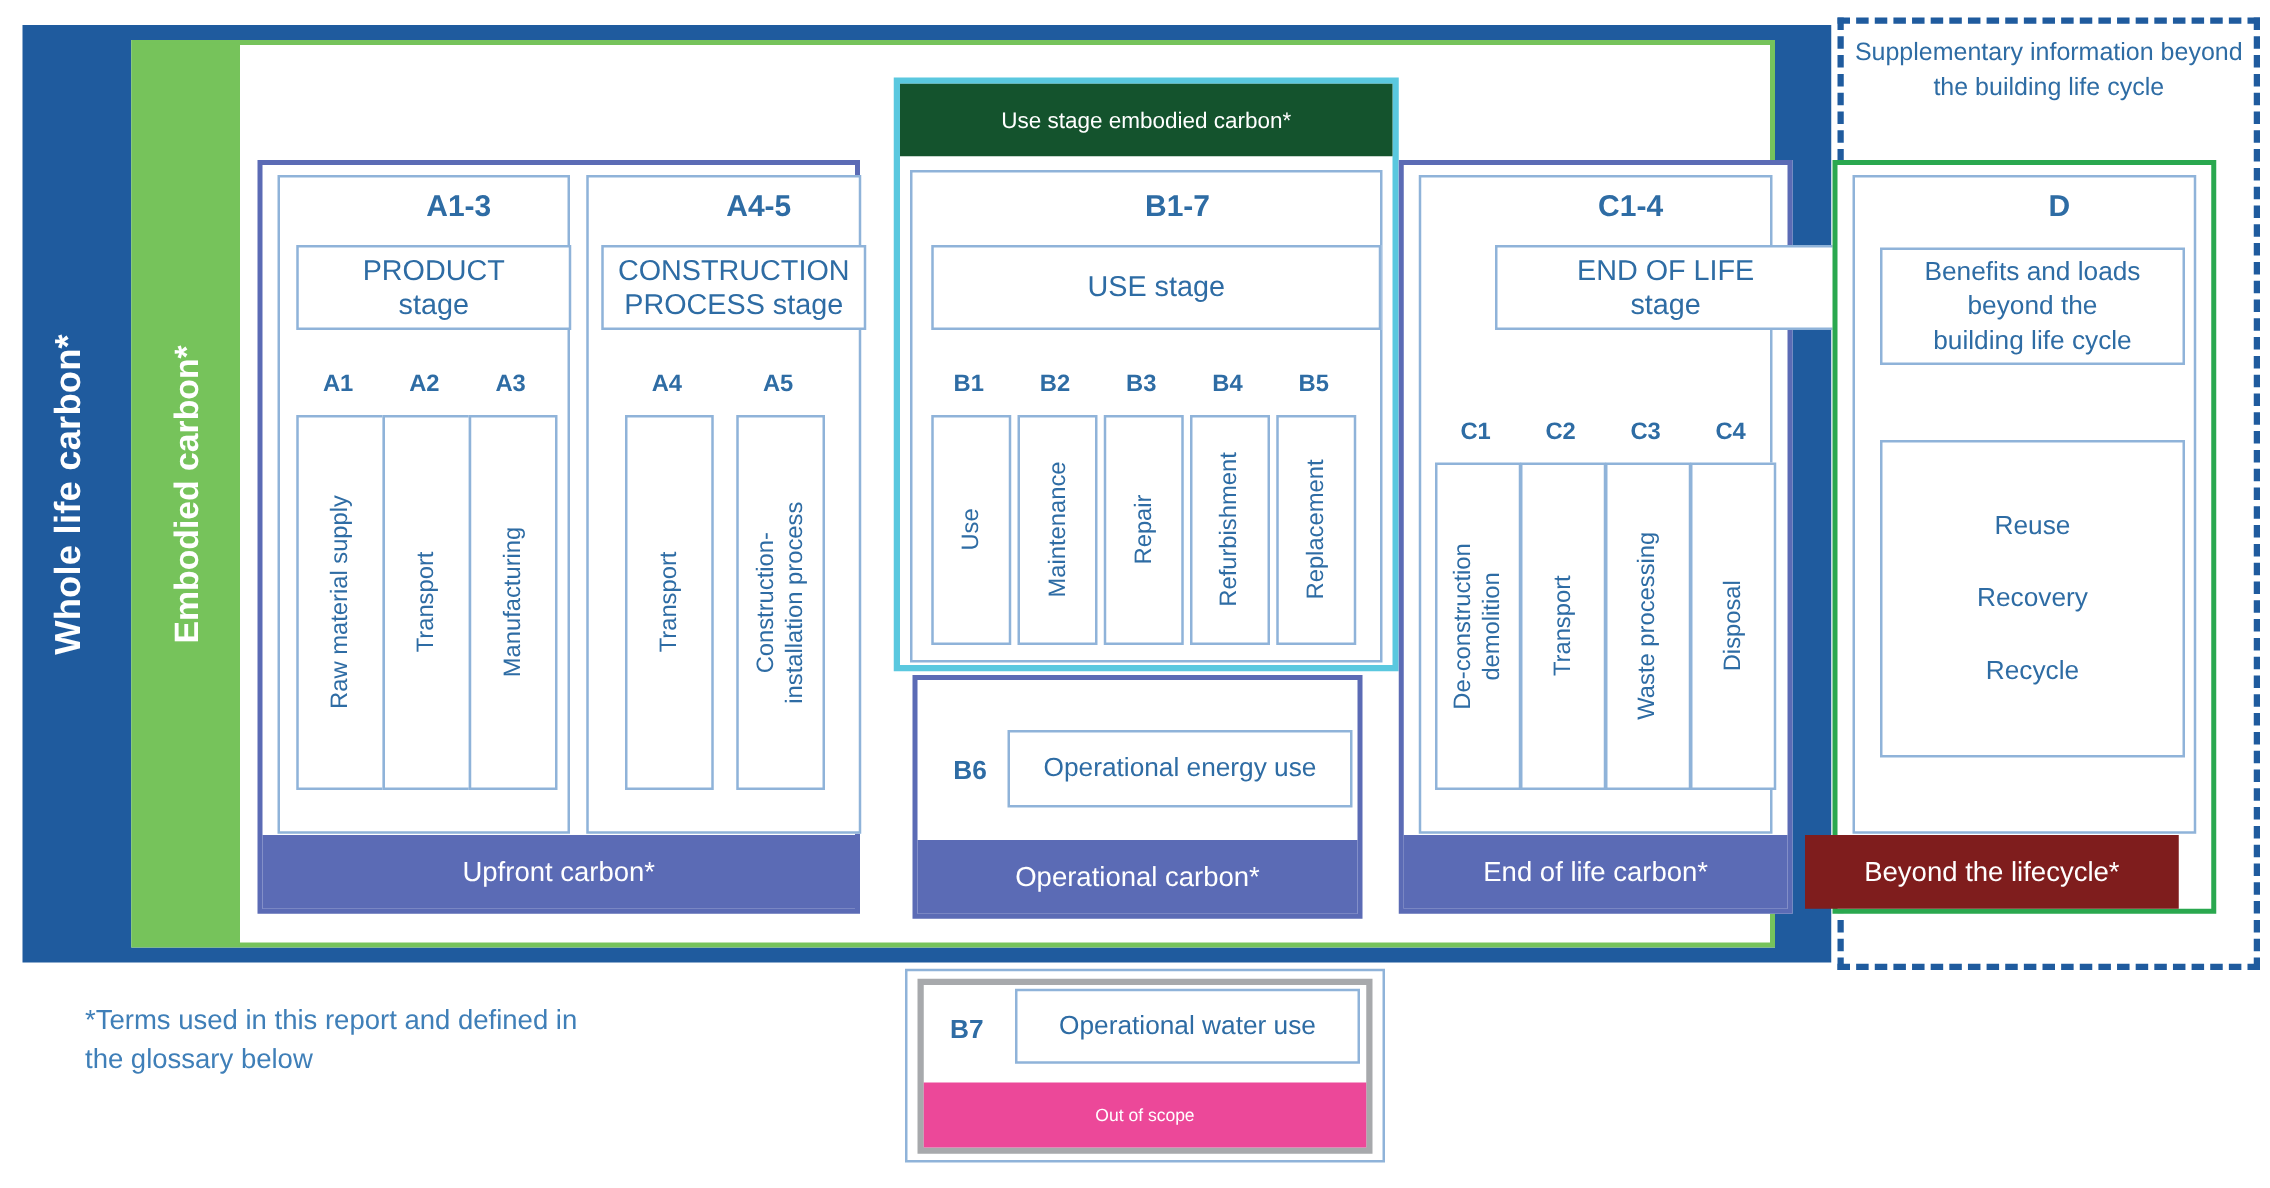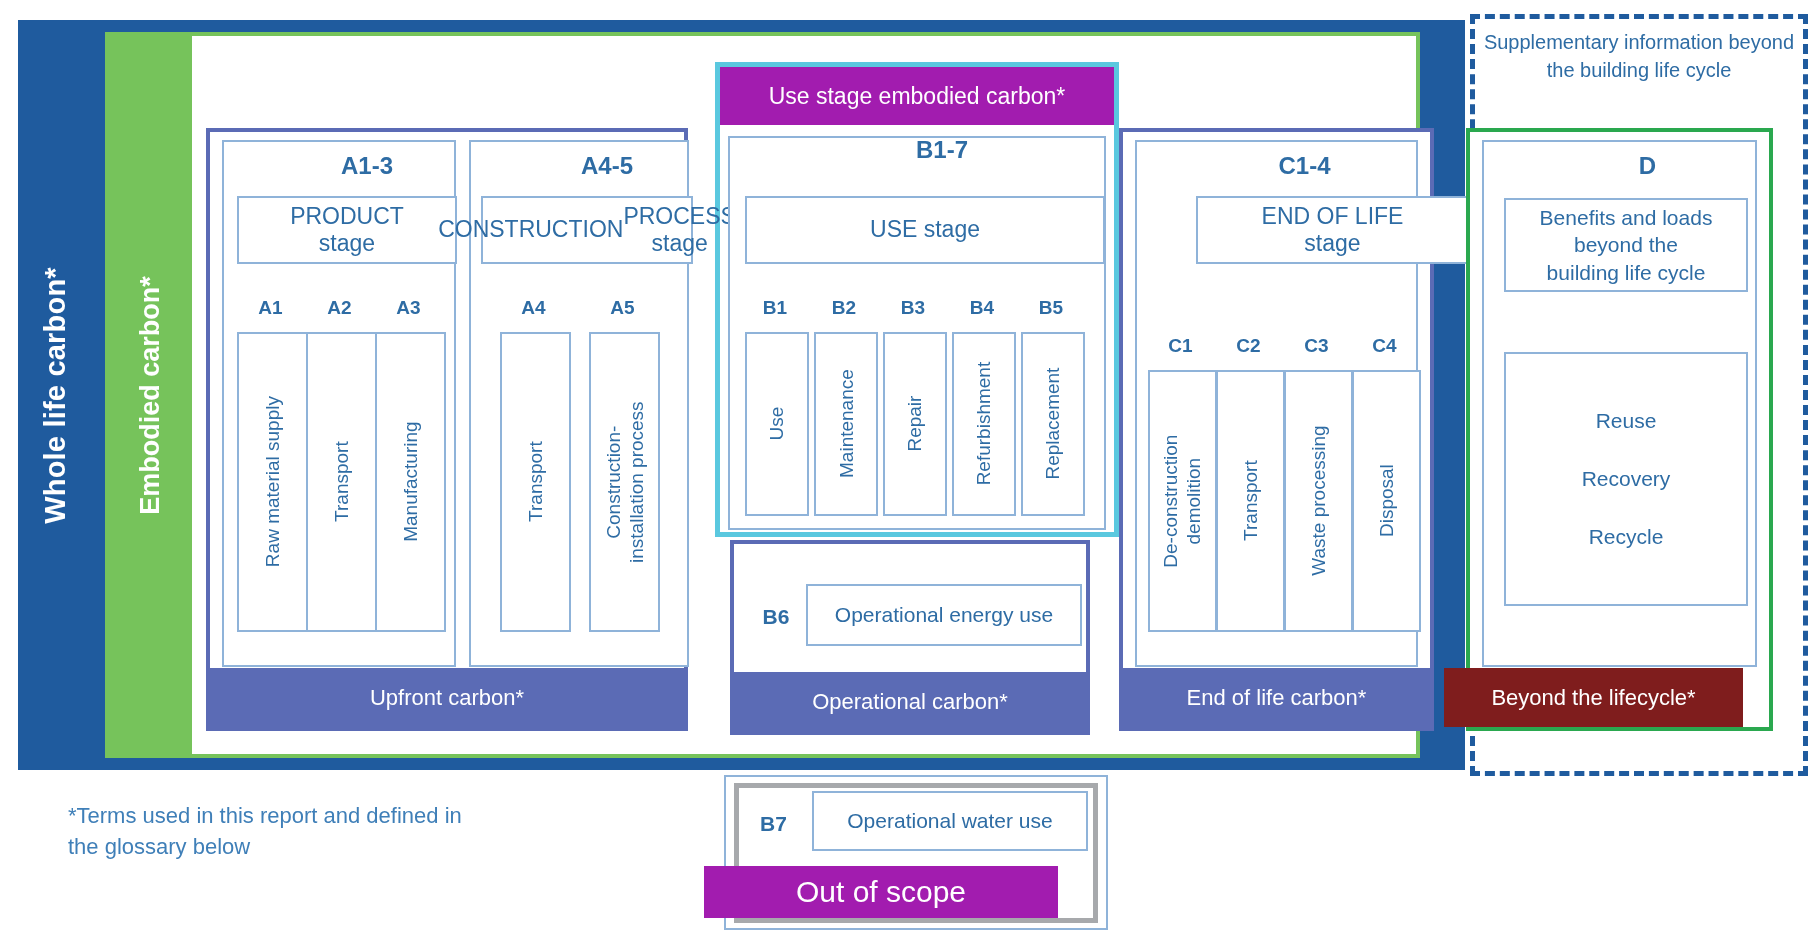--- a/index.html
+++ b/index.html
@@ -48,42 +48,42 @@
   
   #eol-wrap{left:1119px;top:128px;width:315px;height:603px;
     border:4px solid #5b6bb5;background:#ffffff;}
   #eol-bar{left:1123px;top:668px;width:307px;height:59px;
     background:#5b6bb5;color:#fff;display:flex;align-items:center;justify-content:center;
     font-size:22px;}
 
   
   #cyan-band{left:715px;top:62px;width:404px;height:475px;
     background:#ffffff;border:5px solid #5ac8df;}
-  #cyan-head{left:720px;top:67px;width:394px;height:58px;background:#a21caf;
-    display:flex;align-items:center;justify-content:center;color:#ffffff;font-size:23px;}
+  #cyan-head{left:720px;top:67px;width:394px;height:58px;background:#14532d;
+    display:flex;align-items:center;justify-content:center;color:#ffffff;font-size:18px;}
 
   
   #dashed{left:1470px;top:14px;width:338px;height:762px;
     border:5px dashed #1f5b9e;background:#ffffff;}
   #supp-text{left:1480px;top:28px;width:318px;
     text-align:center;font-size:20px;line-height:1.42;color:#2e6ca4;}
   #d-wrap{left:1466px;top:128px;width:307px;height:603px;
     border:4px solid #2aa84f;background:#ffffff;}
   #d-bar{left:1444px;top:668px;width:299px;height:59px;
     background:#7f1d1d;color:#fff;display:flex;align-items:center;justify-content:center;
     font-size:22px;}
 
   
   #oos-outer{left:724px;top:775px;width:384px;height:155px;
     border:2px solid #8fb3d9;background:#ffffff;}
   #oos-wrap{left:734px;top:783px;width:364px;height:140px;
     border:5px solid #a7a9ac;background:#ffffff;}
-  #oos-bar{left:704px;top:866px;width:354px;height:52px;
-    background:#a21caf;color:#ffffff;display:flex;align-items:center;justify-content:center;
-    font-size:30px;}
+  #oos-bar{left:739px;top:866px;width:354px;height:52px;
+    background:#ec4899;color:#ffffff;display:flex;align-items:center;justify-content:center;
+    font-size:14px;}
 
   
   .panel{border:2px solid #8fb3d9;background:#ffffff;}
   .stage-code{
     position:absolute;text-align:center;font-size:24px;font-weight:600;color:#2e6ca4;padding-left:28px;
   }
   .stage-title{
     position:absolute;border:2px solid #8fb3d9;background:#ffffff;
     display:flex;align-items:center;justify-content:center;text-align:center;
     font-size:23px;line-height:1.18;color:#2e6ca4;padding:0 6px;
@@ -153,40 +153,40 @@
 </div>
 <div class="vcard" style="left:306px;top:332px;width:67px;height:296px;">
   <span class="vtext">Transport</span>
 </div>
 <div class="vcard" style="left:375px;top:332px;width:67px;height:296px;">
   <span class="vtext">Manufacturing</span>
 </div>
 
 <div class="abs panel" style="left:469px;top:140px;width:220px;height:527px;"></div>
 <div class="stage-code" style="left:469px;top:152px;width:220px;">A4-5</div>
-<div class="stage-title" style="left:481px;top:196px;width:196px;height:64px;flex-direction:row;">
+<div class="stage-title" style="left:481px;top:196px;width:196px;height:64px;flex-direction:column;">
   <div>CONSTRUCTION</div>
   <div>PROCESS stage</div>
 </div>
 <div class="sub-code" style="left:500px;top:297px;width:67px;">A4</div>
 <div class="sub-code" style="left:589px;top:297px;width:67px;">A5</div>
 <div class="vcard" style="left:500px;top:332px;width:67px;height:296px;">
   <span class="vtext">Transport</span>
 </div>
 <div class="vcard" style="left:589px;top:332px;width:67px;height:296px;">
   <span class="vtext">
     <span>Construction-</span><br>
     <span>installation process</span>
   </span>
 </div>
 
 <div class="abs" id="upfront-bar">Upfront carbon*</div>
 
 <div class="abs panel" style="left:728px;top:136px;width:378px;height:394px;"></div>
-<div class="stage-code" style="left:728px;top:136px;width:372px;">B1-7</div>
+<div class="stage-code" style="left:728px;top:152px;width:372px;">B1-7</div>
 <div class="stage-title" style="left:745px;top:196px;width:344px;height:64px;">USE stage</div>
 
 <div class="sub-code" style="left:745px;top:297px;width:60px;">B1</div>
 <div class="sub-code" style="left:814px;top:297px;width:60px;">B2</div>
 <div class="sub-code" style="left:883px;top:297px;width:60px;">B3</div>
 <div class="sub-code" style="left:952px;top:297px;width:60px;">B4</div>
 <div class="sub-code" style="left:1021px;top:297px;width:60px;">B5</div>
 
 <div class="vcard" style="left:745px;top:332px;width:60px;height:180px;">
   <span class="vtext">Use</span>

